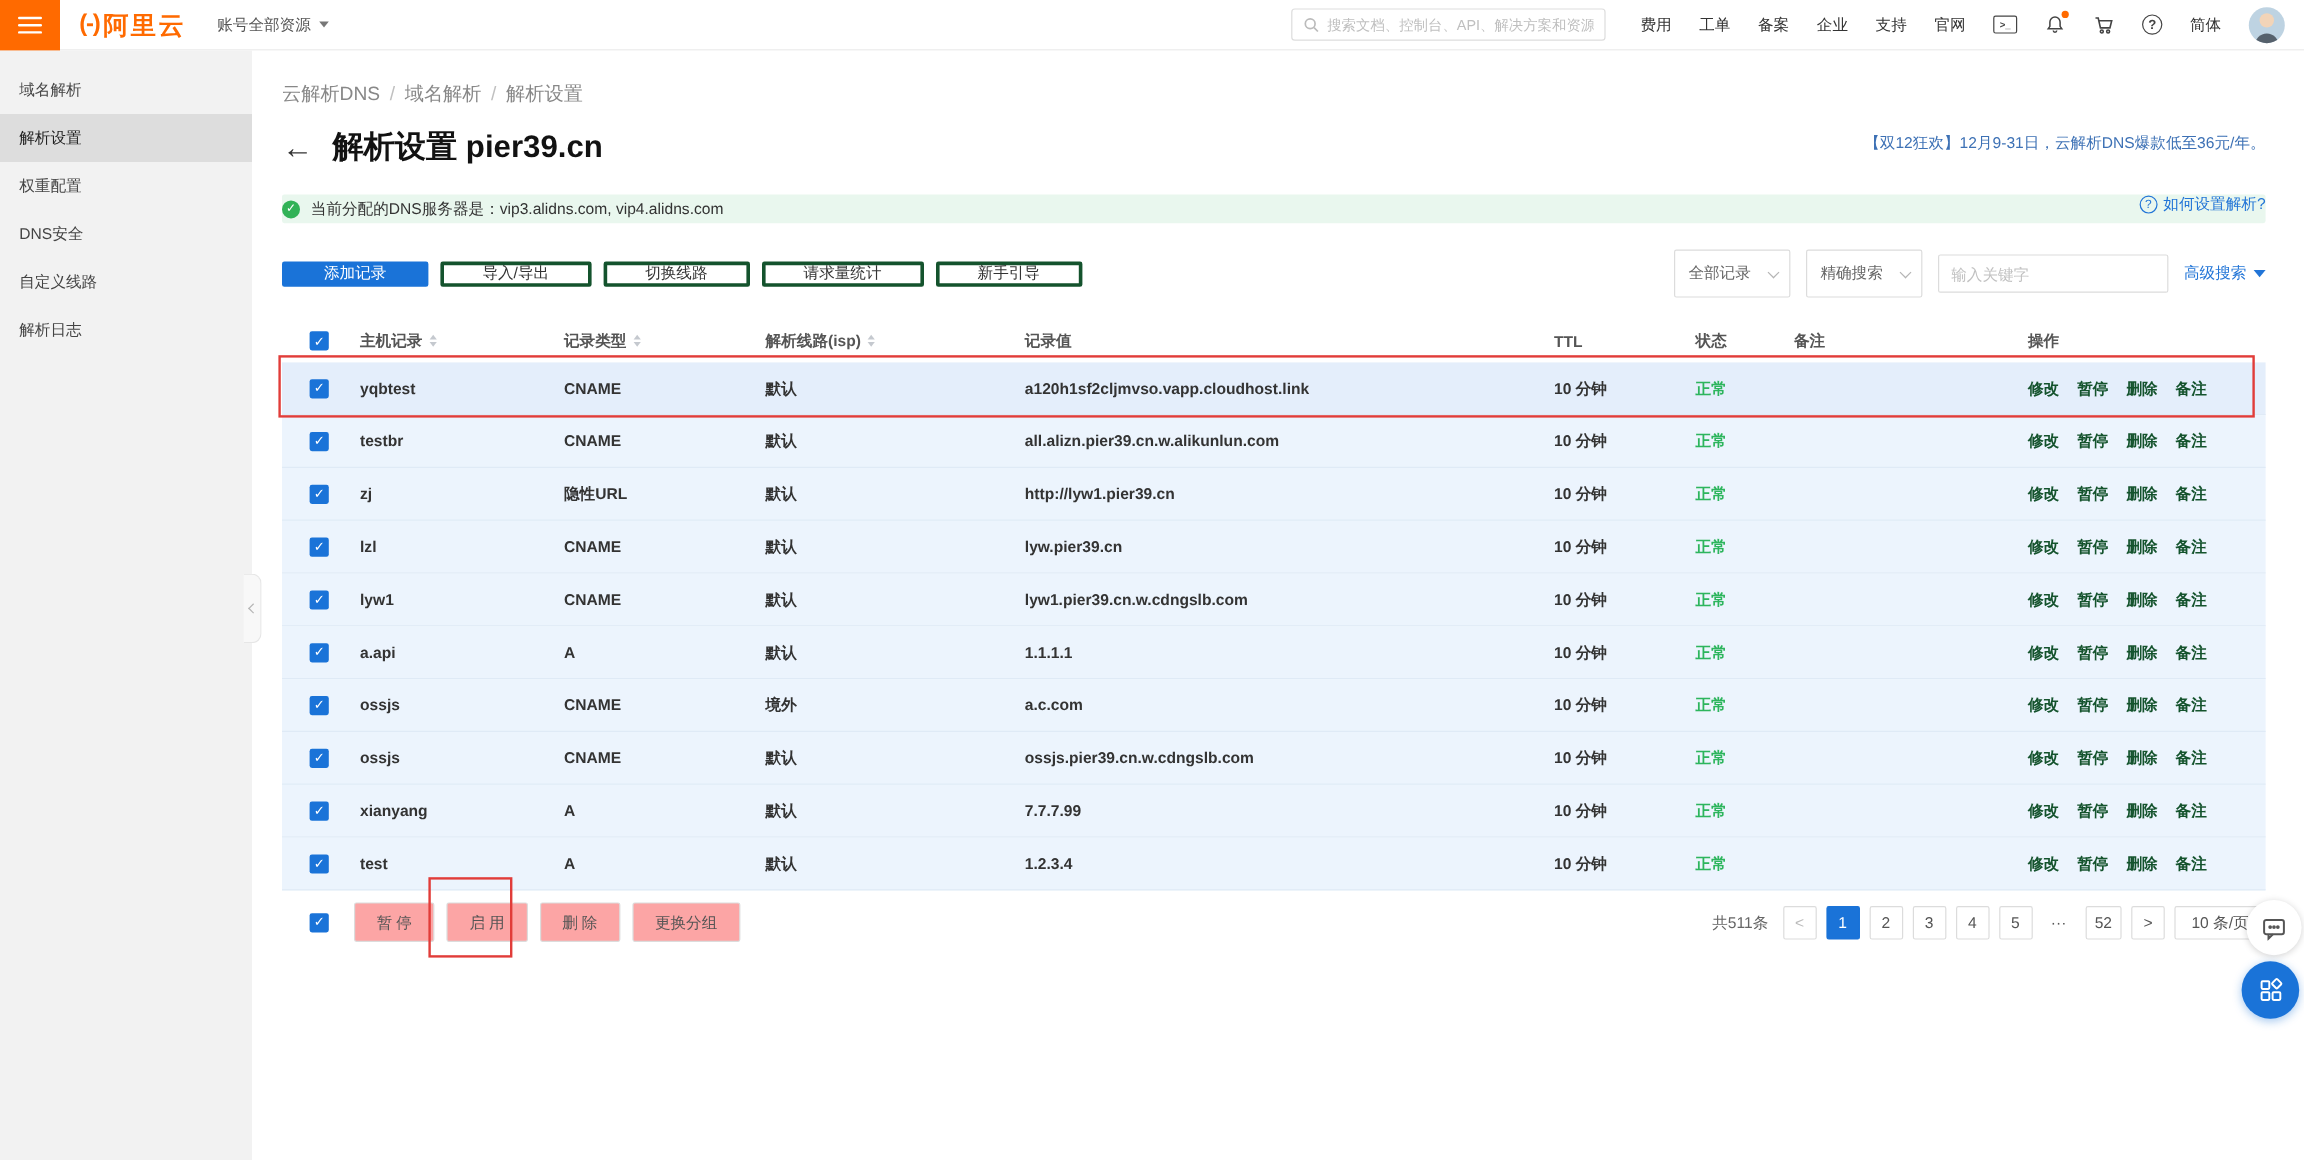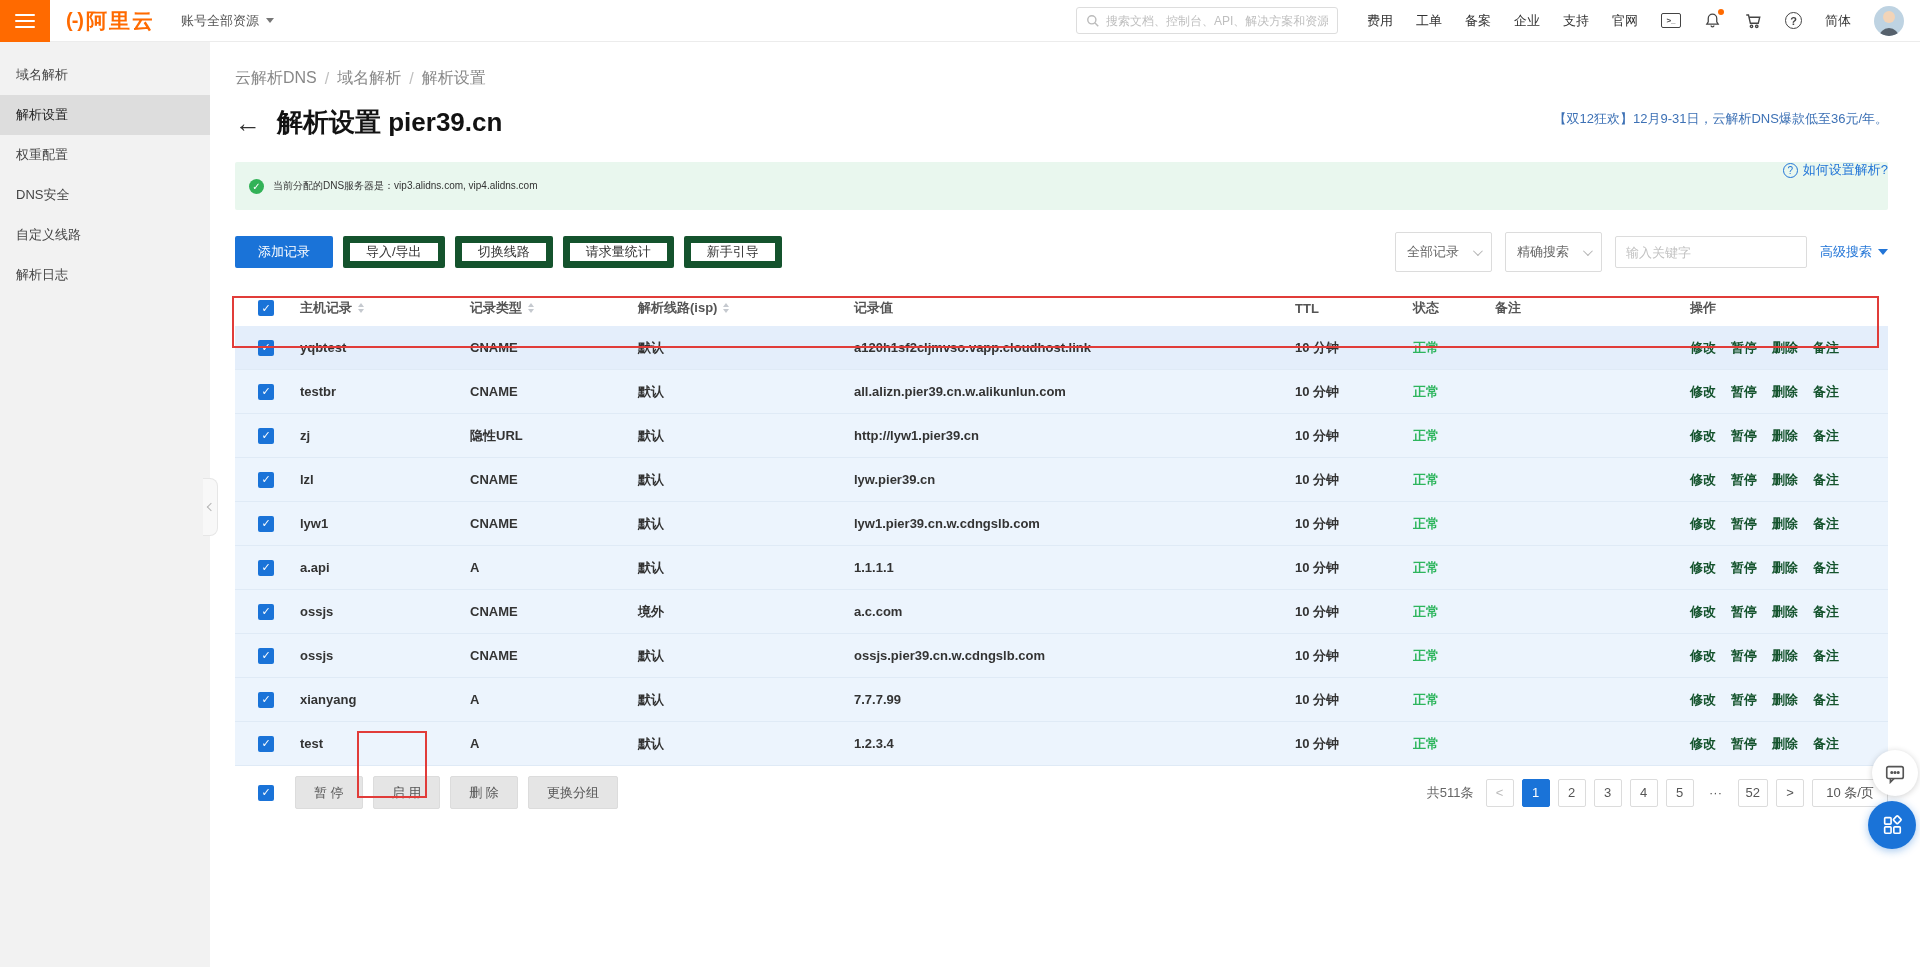--- a/index.html
+++ b/index.html
@@ -54,28 +54,28 @@
   .promo { position:absolute; top:68px; right:32px; font-size:13px; color:#3d71b5; }
   .title-row { margin-top:16px; display:flex; align-items:center; gap:16px; }
   .back-arrow { font-size:26px; color:#333; line-height:1; cursor:pointer; }
   .page-title { font-size:26px; font-weight:bold; color:#121212; }
   .help-link { position:absolute; top:119px; right:32px; font-size:13px; color:#2275d7;
     display:flex; align-items:center; gap:5px; cursor:pointer; }
   .help-q { width:15px; height:15px; border:1px solid #2275d7; border-radius:50%; font-size:10px;
     display:flex; align-items:center; justify-content:center; color:#2275d7; }
   .help-q::after { content:"?"; }
 
-  .banner { margin-top:22px; height:48px; background:#e9f7ee; border-radius:2px; display:flex;
-    align-items:center; padding-left:14px; gap:9px; font-size:10px; color:#333; }
+  .banner { margin-top:22px; height:24px; background:#e9f7ee; border-radius:2px; display:flex;
+    align-items:center; gap:9px; font-size:13px; color:#333; }
   .check-circle { width:15px; height:15px; border-radius:50%; background:#32b257; color:#fff;
     font-size:10px; display:flex; align-items:center; justify-content:center; flex:0 0 auto; }
   .check-circle::after { content:"✓"; }
 
   .toolbar-row { margin-top:22px; display:flex; align-items:center; }
-  .btn { height:32px; padding:0 16px; font-size:13px; border:7px solid #14532d; background:#fff;
+  .btn { height:21px; padding:0 32px; font-size:13px; border:3px solid #14532d; background:#fff;
     color:#333; border-radius:2px; display:inline-flex; align-items:center; cursor:pointer; margin-right:10px; white-space:nowrap; }
   .btn.primary { background:#1a73d8; border-color:#1a73d8; color:#fff; }
   .toolbar-right { margin-left:auto; display:flex; align-items:center; gap:13px; }
   .select { height:40px; border:1px solid #dcdcdc; border-radius:2px; display:flex; align-items:center;
     padding:0 11px; font-size:13px; color:#666; gap:14px; cursor:pointer; background:#fff; }
   .chev { width:7px; height:7px; border-right:1.5px solid #b5b5b5; border-bottom:1.5px solid #b5b5b5;
     transform:rotate(45deg) translateY(-2px); }
   .search-box { width:192px; height:32px; border:1px solid #dcdcdc; border-radius:2px; display:flex;
     align-items:center; padding:0 10px; background:#fff; }
   .search-box input { border:0; outline:0; flex:1; font-size:13px; color:#666; }
@@ -99,22 +99,22 @@
   .sorter i { width:0; height:0; border-left:3.5px solid transparent; border-right:3.5px solid transparent; }
   .sorter .up { border-bottom:4px solid #c5c9cf; }
   .sorter .dn { border-top:4px solid #c5c9cf; }
   .status-ok { color:#2db55d; }
   .c-act a { color:#14532d; margin-right:15px; cursor:pointer; text-decoration:none; white-space:nowrap; }
 
   
   .footer-bar { margin-top:10px; display:flex; align-items:center; }
   .footer-bar .cb { margin-left:23px; }
   .bulk { margin-left:21px; display:flex; }
-  .fbtn { height:33px; padding:0 18px; font-size:13px; border:1px solid #dcdcdc; background:#e5e5e5;
-    color:#555; border-radius:2px; display:inline-flex; align-items:center; cursor:pointer; margin-right:10px; white-space:nowrap; }
+  .fbtn { height:33px; padding:0 18px; font-size:13px; border:1px solid #dcdcdc; background:#fca5a5;
+    color:#555; border-radius:2px; display:inline-flex; align-items:center; cursor:pointer; margin-right:10px; white-space:nowrap;font-family:Liberation Serif, serif; }
   .pager { margin-left:auto; display:flex; align-items:center; gap:8px; font-size:13px; color:#666; }
   .total { margin-right:4px; }
   .pbox { min-width:28px; height:28px; border:1px solid #dcdcdc; border-radius:2px; padding:0 7px;
     display:flex; align-items:center; justify-content:center; color:#555; cursor:pointer; background:#fff; }
   .pbox.active { background:#1a73d8; border-color:#1a73d8; color:#fff; }
   .pbox.plain { border:none; background:transparent; cursor:default; }
   .pbox.prev { color:#bbb; }
   .size-box { width:76px; }
 
   

